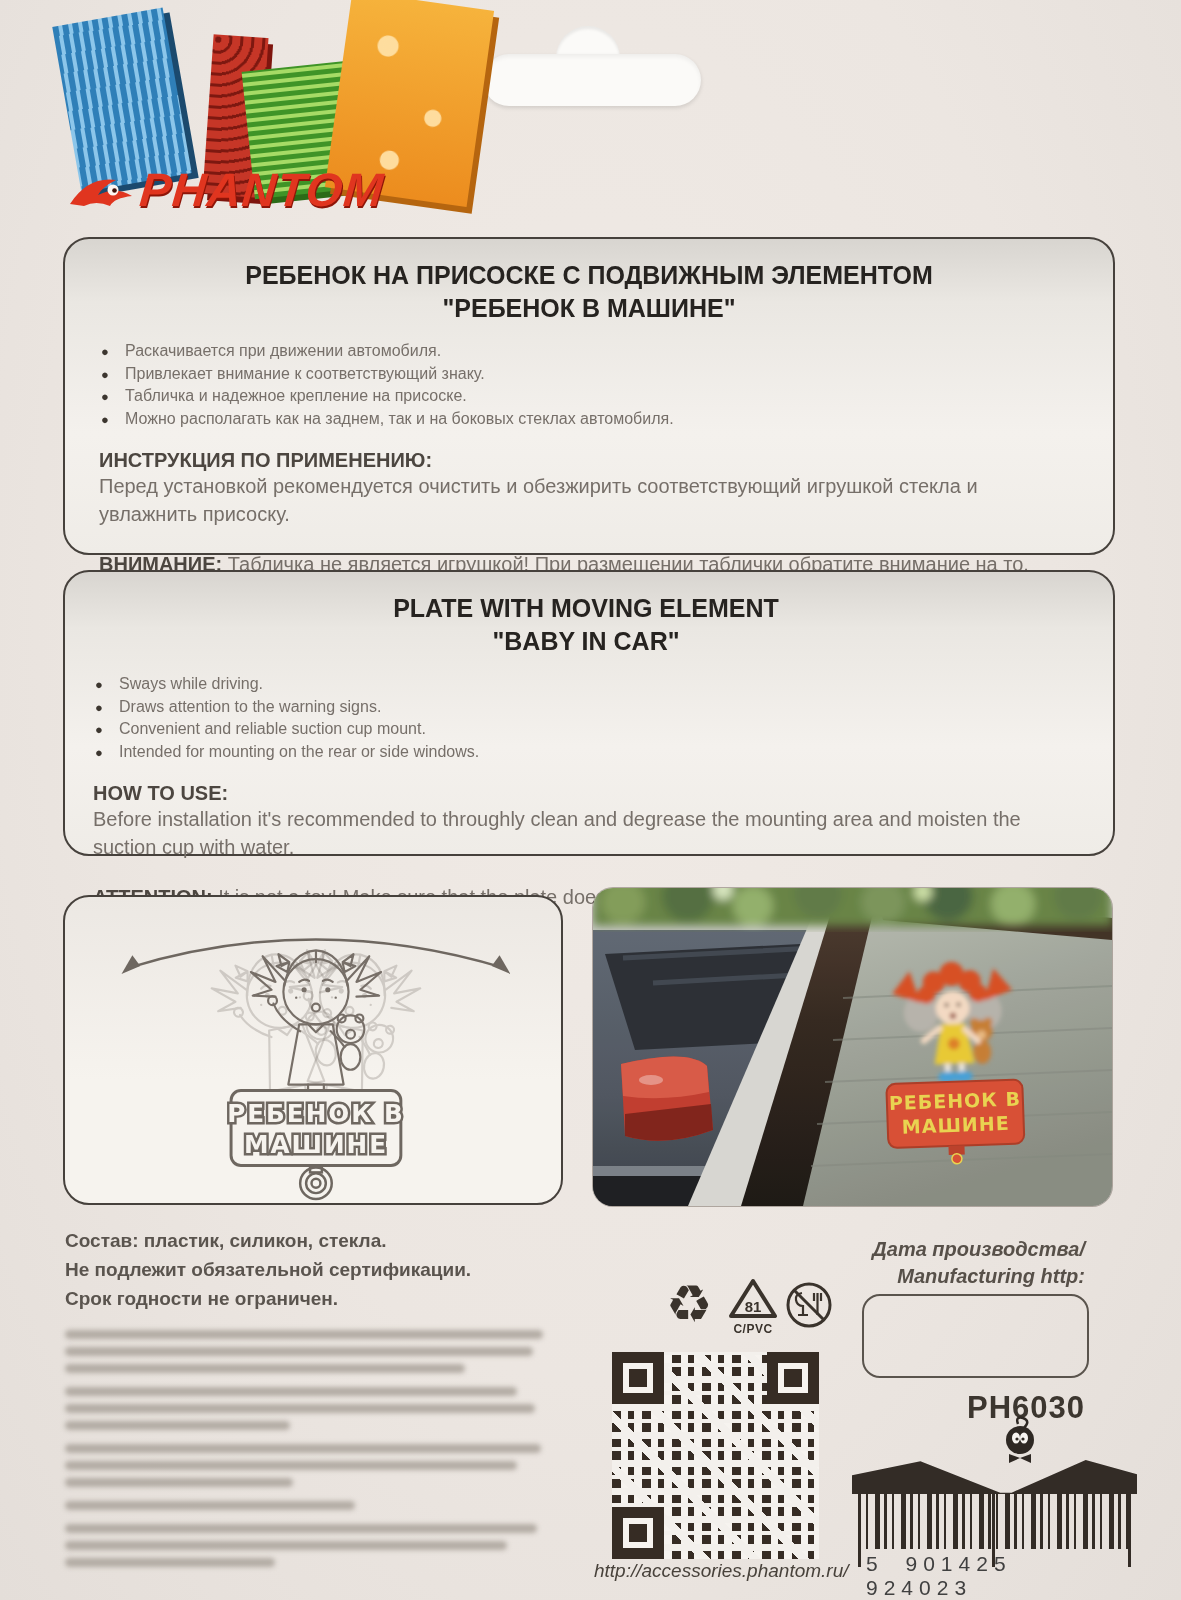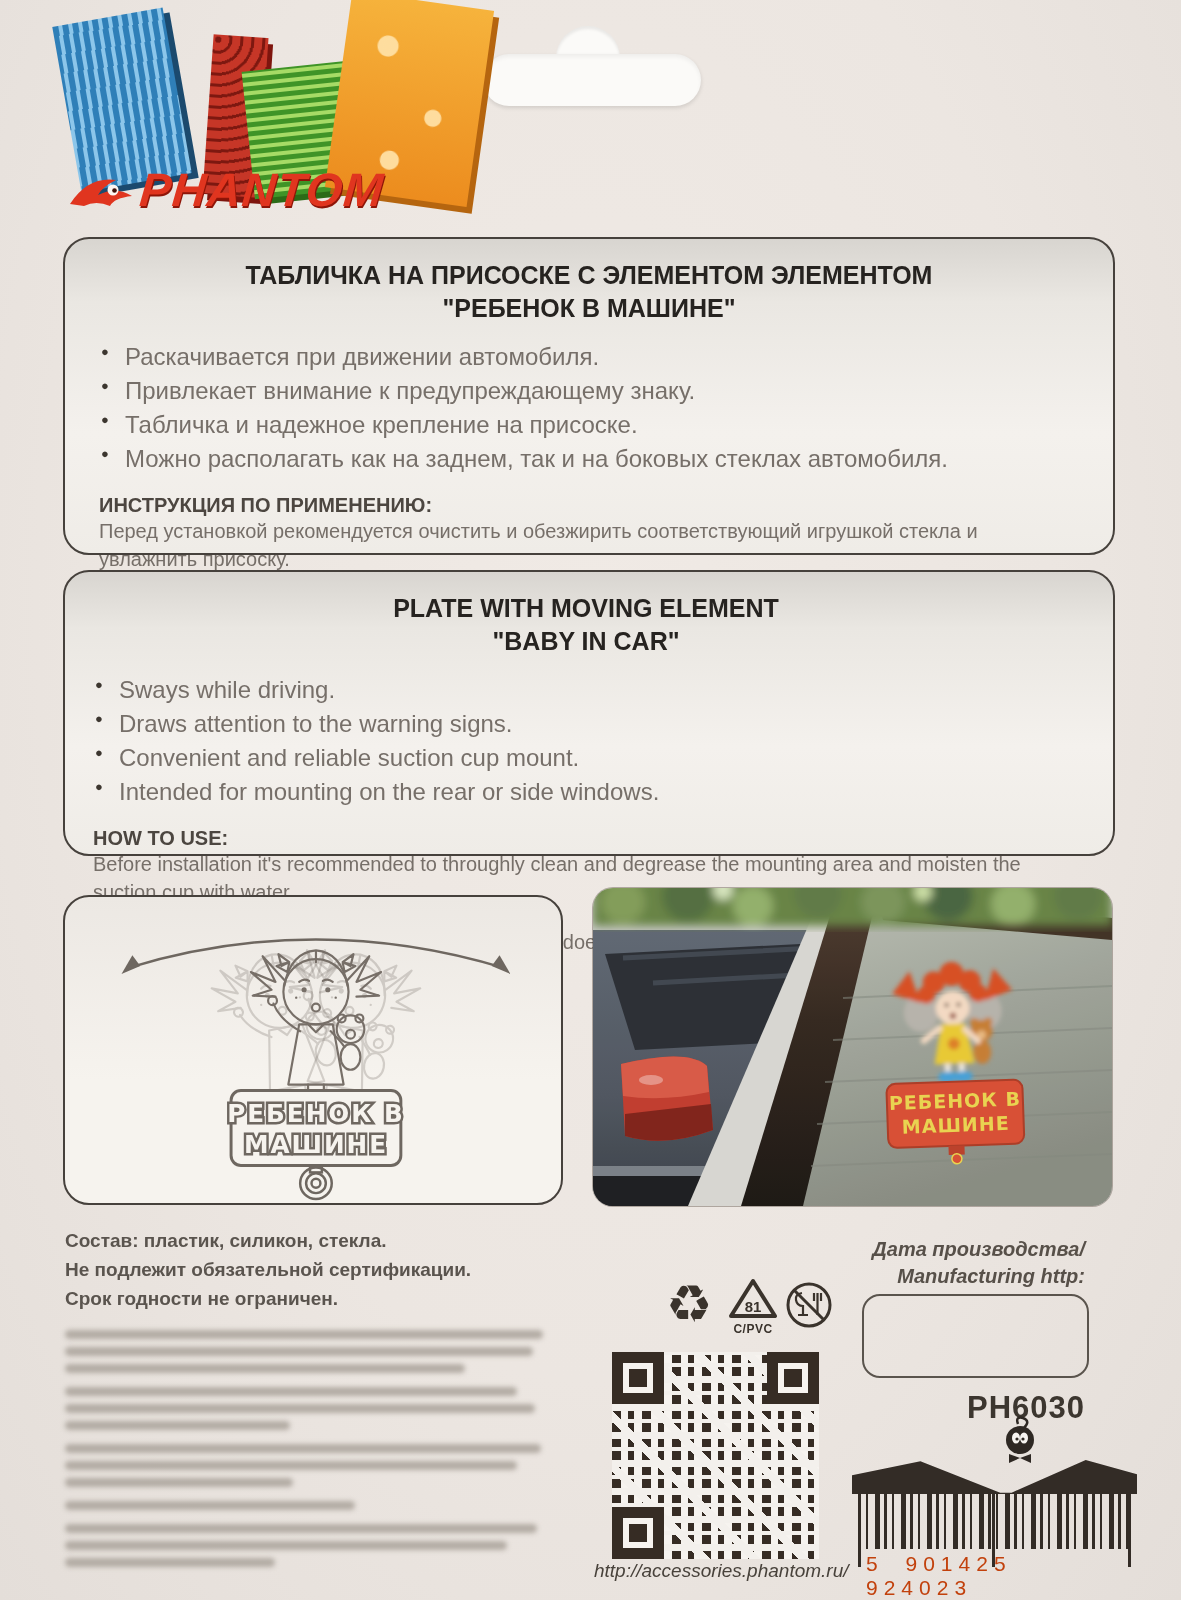--- a/index.html
+++ b/index.html
@@ -41,21 +41,21 @@
   .flame{left:2px;top:158px;}
 
   
   .panel{left:63px;width:1052px;border:2px solid #46413c;border-radius:26px;
     background:linear-gradient(180deg,#d8d5d0 0%,#eae7e2 20%,#f4f1ed 62%,#efece7 100%);
     box-sizing:border-box;padding:16px 34px;}
   .panel-ru{top:237px;height:318px;}
   .panel-en{top:570px;height:286px;padding-left:28px;}
   .panel-title{text-align:center;font-weight:bold;font-size:25px;color:#262320;line-height:1.3;margin-top:4px;}
   ul.blist{list-style:none;margin:16px 0 0 0;padding:0;}
-  ul.blist li{position:relative;padding-left:26px;font-size:24px;color:#766f69;line-height:1.42;}
+  ul.blist li{position:relative;padding-left:26px;font-size:16px;color:#766f69;line-height:1.42;}
   ul.blist li::before{content:"●";position:absolute;left:2px;top:3px;font-size:13px;color:#3c362f;}
   .sub-label{font-weight:bold;color:#4c4640;font-size:20px;margin-top:18px;}
   .sub-text{color:#766f69;font-size:20px;line-height:1.4;max-width:980px;}
   .inline-label{font-weight:bold;color:#4c4640;}
   .attn{margin-top:22px;}
 
   
   .panel-draw{left:63px;top:895px;width:500px;height:310px;border:2px solid #46413c;border-radius:26px;
     background:linear-gradient(180deg,#ece8e3,#f6f3ee 60%);box-sizing:border-box;}
 
@@ -90,21 +90,21 @@
   .sku{left:812px;top:1390px;width:273px;text-align:right;font-size:31px;font-weight:bold;color:#3c362f;letter-spacing:1px;}
 
   .bird{left:996px;top:1416px;}
   .barcode{left:852px;top:1460px;width:285px;height:122px;}
   .roofs{position:absolute;left:0;top:0;width:100%;height:34px;background:#332c26;
     clip-path:polygon(0 100%,0 45%,24% 4%,52% 96%,56% 96%,82% 0,100% 42%,100% 100%);}
   .bars{position:absolute;left:6px;right:6px;top:33px;height:56px;
     background:repeating-linear-gradient(90deg,#332c26 0 3px,transparent 3px 8px,#332c26 8px 10px,transparent 10px 17px,#332c26 17px 22px,transparent 22px 26px);}
   .guard{position:absolute;top:33px;width:3px;height:74px;background:#332c26;}
   .g1{left:6px;} .g2{left:140px;} .g3{left:276px;}
-  .digits{position:absolute;left:14px;top:92px;font-size:21px;color:#c2410c;letter-spacing:6px;word-spacing:10px;}
+  .digits{position:absolute;left:14px;top:92px;font-size:21px;color:#404040;letter-spacing:6px;word-spacing:10px;}
 </style>
 </head>
 <body>
 
 <div class="abs slot-bump"></div>
 <div class="abs slot-rect"></div>
 
 <div class="abs logo">
   <span class="kl kl-k">k</span>
   <span class="kl kl-i">i</span>
@@ -113,26 +113,26 @@
   <svg class="abs flame" width="78" height="50" viewBox="0 0 78 50">
     <path d="M2,36 Q20,8 48,12 Q34,19 30,27 Q48,18 64,28 Q46,30 42,38 Q28,32 16,38 Z" fill="#e0351f"></path>
     <circle cx="45" cy="22" r="5.5" fill="#fdf6f2"></circle>
     <circle cx="46.5" cy="22.5" r="2.3" fill="#401008"></circle>
   </svg>
   <span class="abs phantom">PHANTOM</span>
 </div>
 
 <div class="abs panel panel-ru">
   <div class="panel-title">
-    <div>ТАБЛИЧКА НА ПРИСОСКЕ С ЭЛЕМЕНТОМ ЭЛЕМЕНТОМ</div>
+    <div>РЕБЕНОК НА ПРИСОСКЕ С ПОДВИЖНЫМ ЭЛЕМЕНТОМ</div>
     <div>"РЕБЕНОК В МАШИНЕ"</div>
   </div>
   <ul class="blist">
     <li>Раскачивается при движении автомобиля.</li>
-    <li>Привлекает внимание к предупреждающему знаку.</li>
+    <li>Привлекает внимание к соответствующий знаку.</li>
     <li>Табличка и надежное крепление на присоске.</li>
     <li>Можно располагать как на заднем, так и на боковых стеклах автомобиля.</li>
   </ul>
   <div class="sub-label">ИНСТРУКЦИЯ ПО ПРИМЕНЕНИЮ:</div>
   <div class="sub-text">Перед установкой рекомендуется очистить и обезжирить соответствующий игрушкой стекла и увлажнить присоску.</div>
   <div class="sub-text attn">
     <span class="inline-label">ВНИМАНИЕ:</span>
     <span>Табличка не является игрушкой!  При размещении таблички обратите внимание на то, чтобы табличка не препятствовала обзору водителя.</span>
   </div>
 </div>

